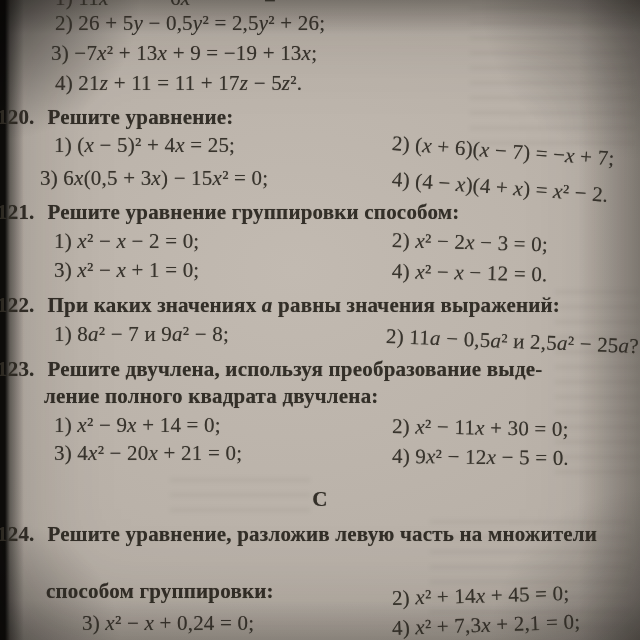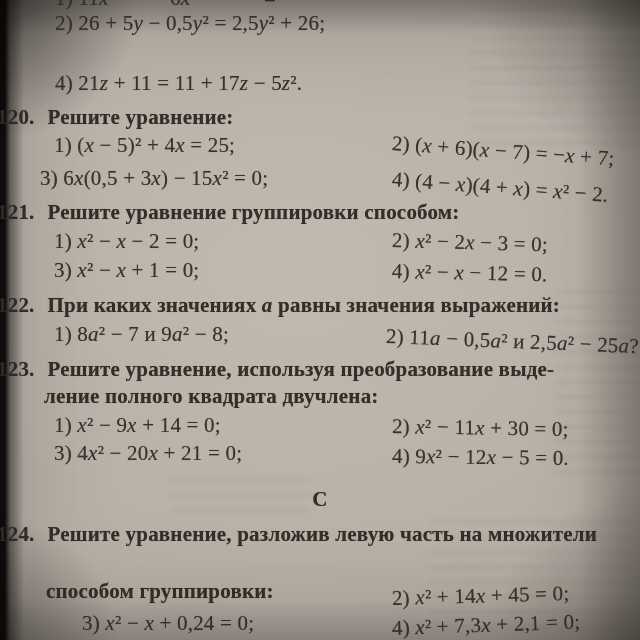--- a/index.html
+++ b/index.html
@@ -51,20 +51,21 @@
   <div class="smudge" style="left:170px; top:478px; width:140px; height:40px;"></div>
   <div class="smudge" style="left:430px; top:520px; width:200px; height:110px;"></div>
 
   <div class="content">
 
     <div class="line math" style="top:-14px; left:55px;">1) 11<i>x</i></div>
     <div class="line math" style="top:-14px; left:170px;">6<i>x</i></div>
     <div class="line math" style="top:-13px; left:264px;">=</div>
 
     <div class="line math" style="top:11px; left:55px;">2) 26 + 5<i>y</i> − 0,5<i>y</i>² = 2,5<i>y</i>² + 26;</div>
+    <div class="line math" style="top:41px; left:51px;">3) −7<i>x</i>² + 13<i>x</i> + 9 = −19 + 13<i>x</i>;</div>
     <div class="line math" style="top:71px; left:55px;">4) 21<i>z</i> + 11 = 11 + 17<i>z</i> − 5<i>z</i>².</div>
 
     <div class="line hdr" style="top:105px; left:-3px;">
       <span class="num">120.</span><span class="ttl">Решите уравнение:</span>
     </div>
     <div class="line math" style="top:133px; left:54px;">1) (<i>x</i> − 5)² + 4<i>x</i> = 25;</div>
     <div class="line math r" style="top:131px; left:392px; transform:rotate(4deg);">2) (<i>x</i> + 6)(<i>x</i> − 7) = −<i>x</i> + 7;</div>
     <div class="line math" style="top:166px; left:40px;">3) 6<i>x</i>(0,5 + 3<i>x</i>) − 15<i>x</i>² = 0;</div>
     <div class="line math r" style="top:167px; left:392px; transform:rotate(4.2deg);">4) (4 − <i>x</i>)(4 + <i>x</i>) = <i>x</i>² − 2.</div>
 
@@ -76,21 +77,21 @@
     <div class="line math" style="top:258px; left:54px;">3) <i>x</i>² − <i>x</i> + 1 = 0;</div>
     <div class="line math r" style="top:259px; left:392px; transform:rotate(1.2deg);">4) <i>x</i>² − <i>x</i> − 12 = 0.</div>
 
     <div class="line hdr" style="top:293px; left:-3px;">
       <span class="num">122.</span><span class="ttl math">При каких значениях <i>a</i> равны значения выражений:</span>
     </div>
     <div class="line math" style="top:322px; left:54px;">1) 8<i>a</i>² − 7 и 9<i>a</i>² − 8;</div>
     <div class="line math r" style="top:324px; left:386px; transform:rotate(2.3deg);">2) 11<i>a</i> − 0,5<i>a</i>² и 2,5<i>a</i>² − 25<i>a</i>?</div>
 
     <div class="line hdr" style="top:357px; left:-3px;">
-      <span class="num">123.</span><span class="ttl">Решите уравнение, используя преобразование выде-</span>
+      <span class="num">123.</span><span class="ttl">Решите двучлена, используя преобразование выде-</span>
     </div>
     <div class="line hdr" style="top:384px; left:44px;">
       <span class="ttl">ление полного квадрата двучлена:</span>
     </div>
     <div class="line math" style="top:413px; left:54px;">1) <i>x</i>² − 9<i>x</i> + 14 = 0;</div>
     <div class="line math r" style="top:414px; left:392px; transform:rotate(1deg);">2) <i>x</i>² − 11<i>x</i> + 30 = 0;</div>
     <div class="line math" style="top:441px; left:54px;">3) 4<i>x</i>² − 20<i>x</i> + 21 = 0;</div>
     <div class="line math r" style="top:444px; left:392px; transform:rotate(0.6deg);">4) 9<i>x</i>² − 12<i>x</i> − 5 = 0.</div>
 
     <div class="line hdr center" style="top:487px;">С</div>

